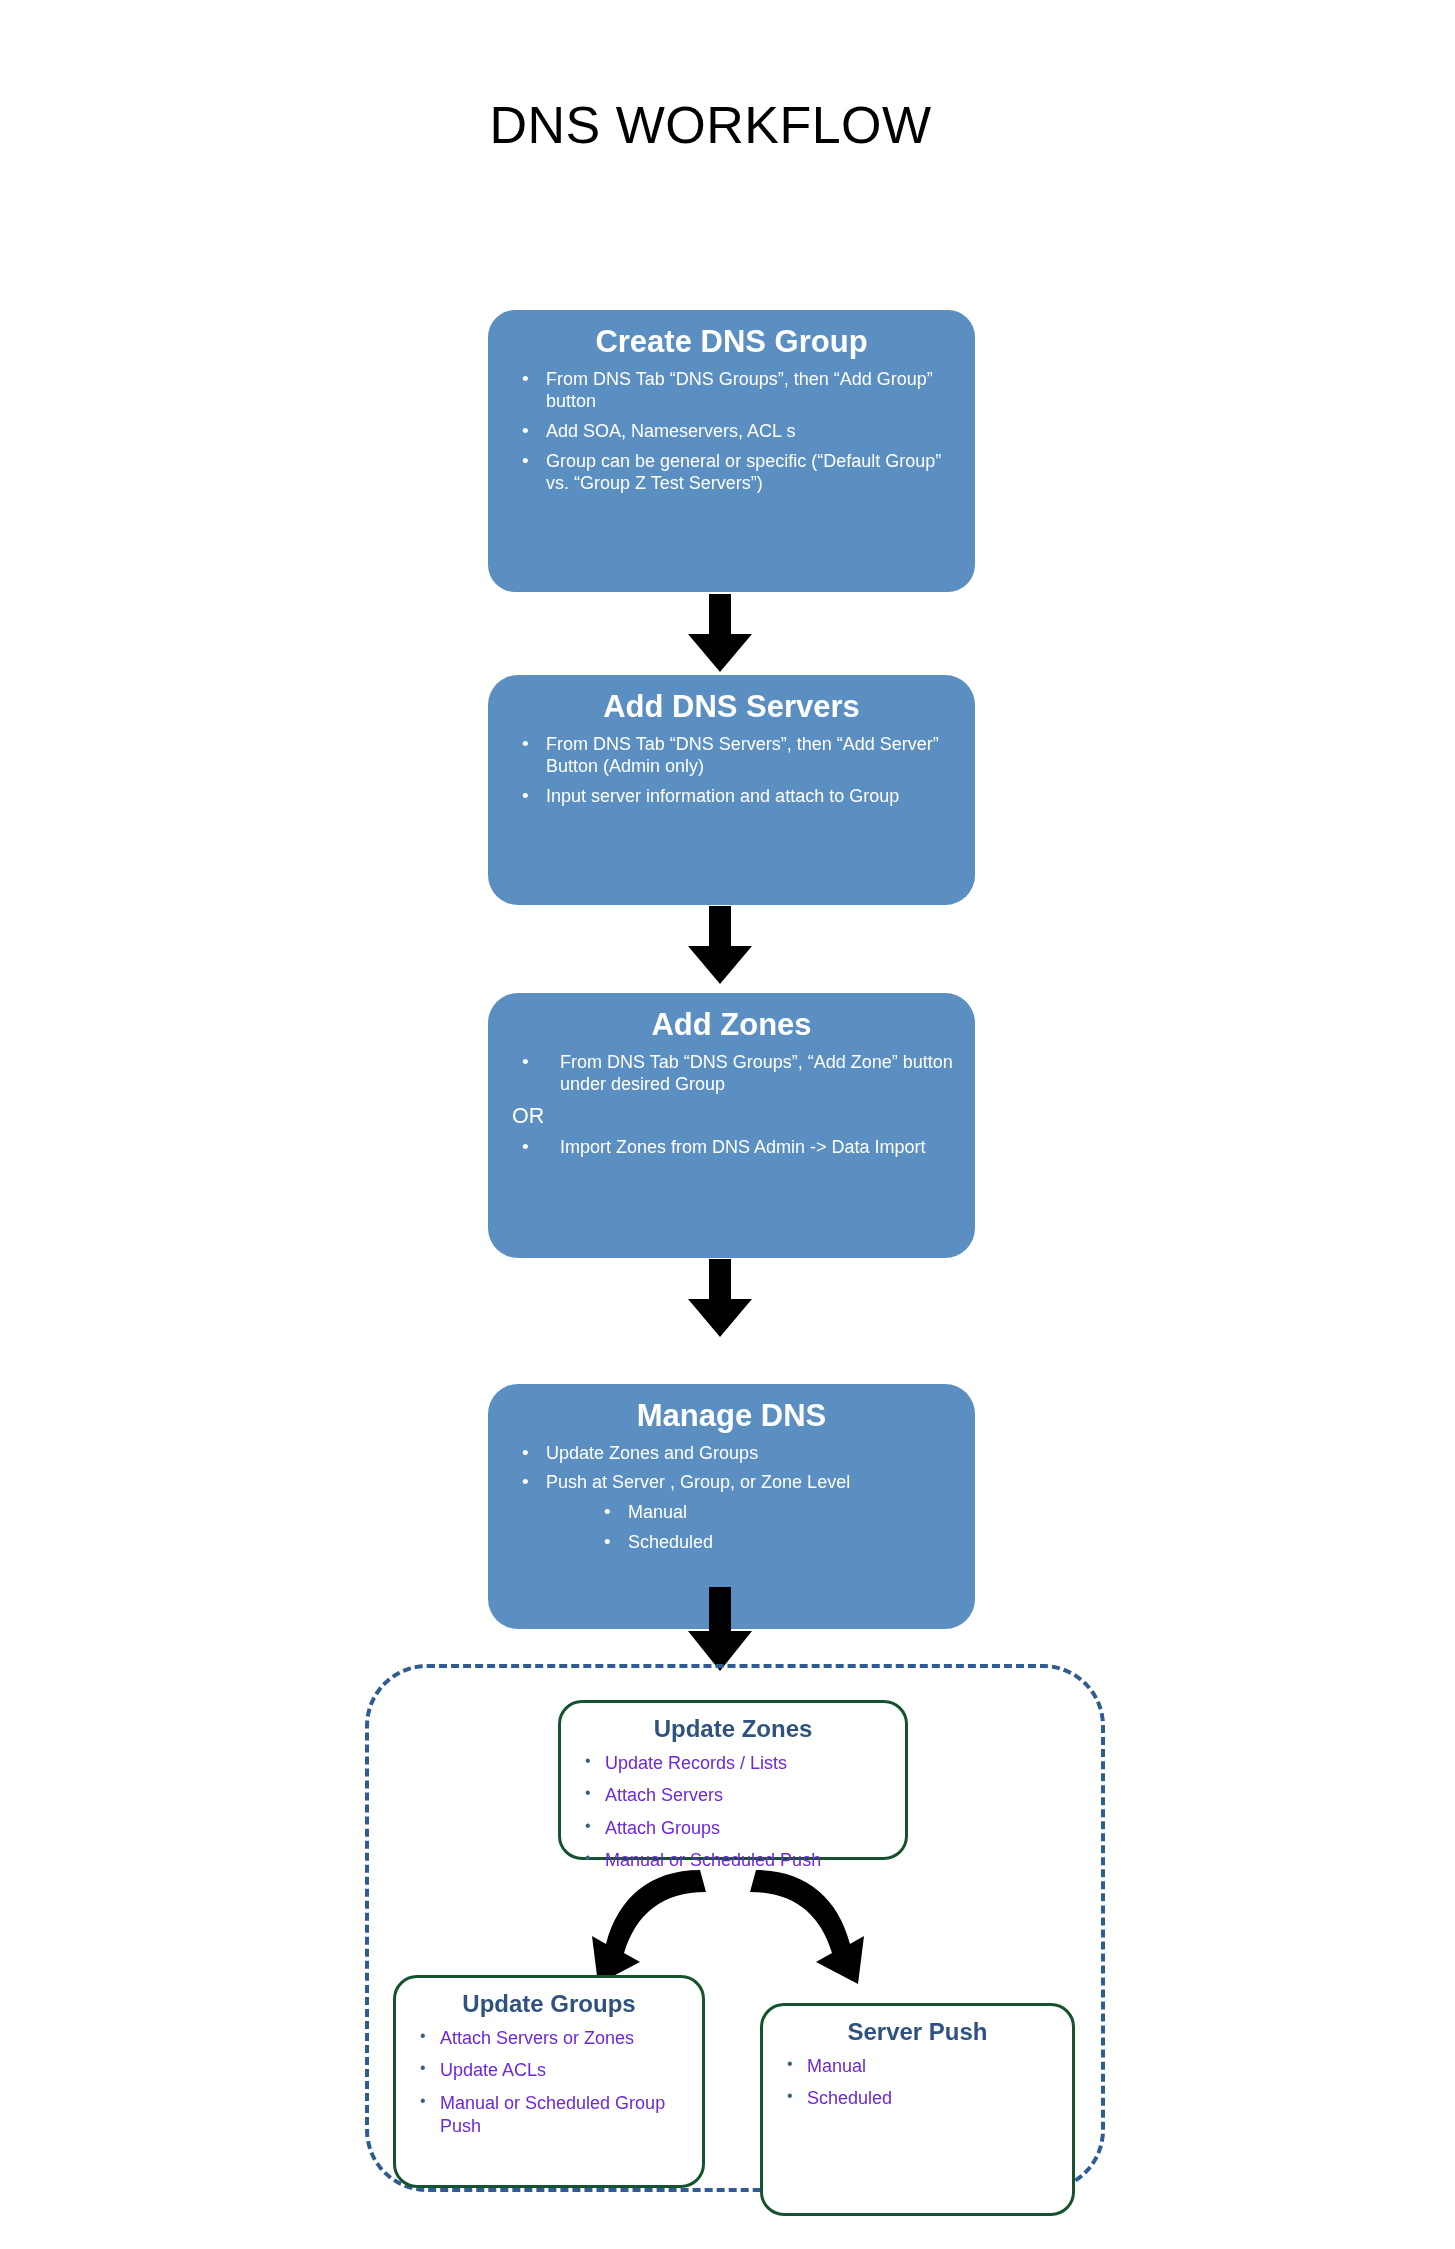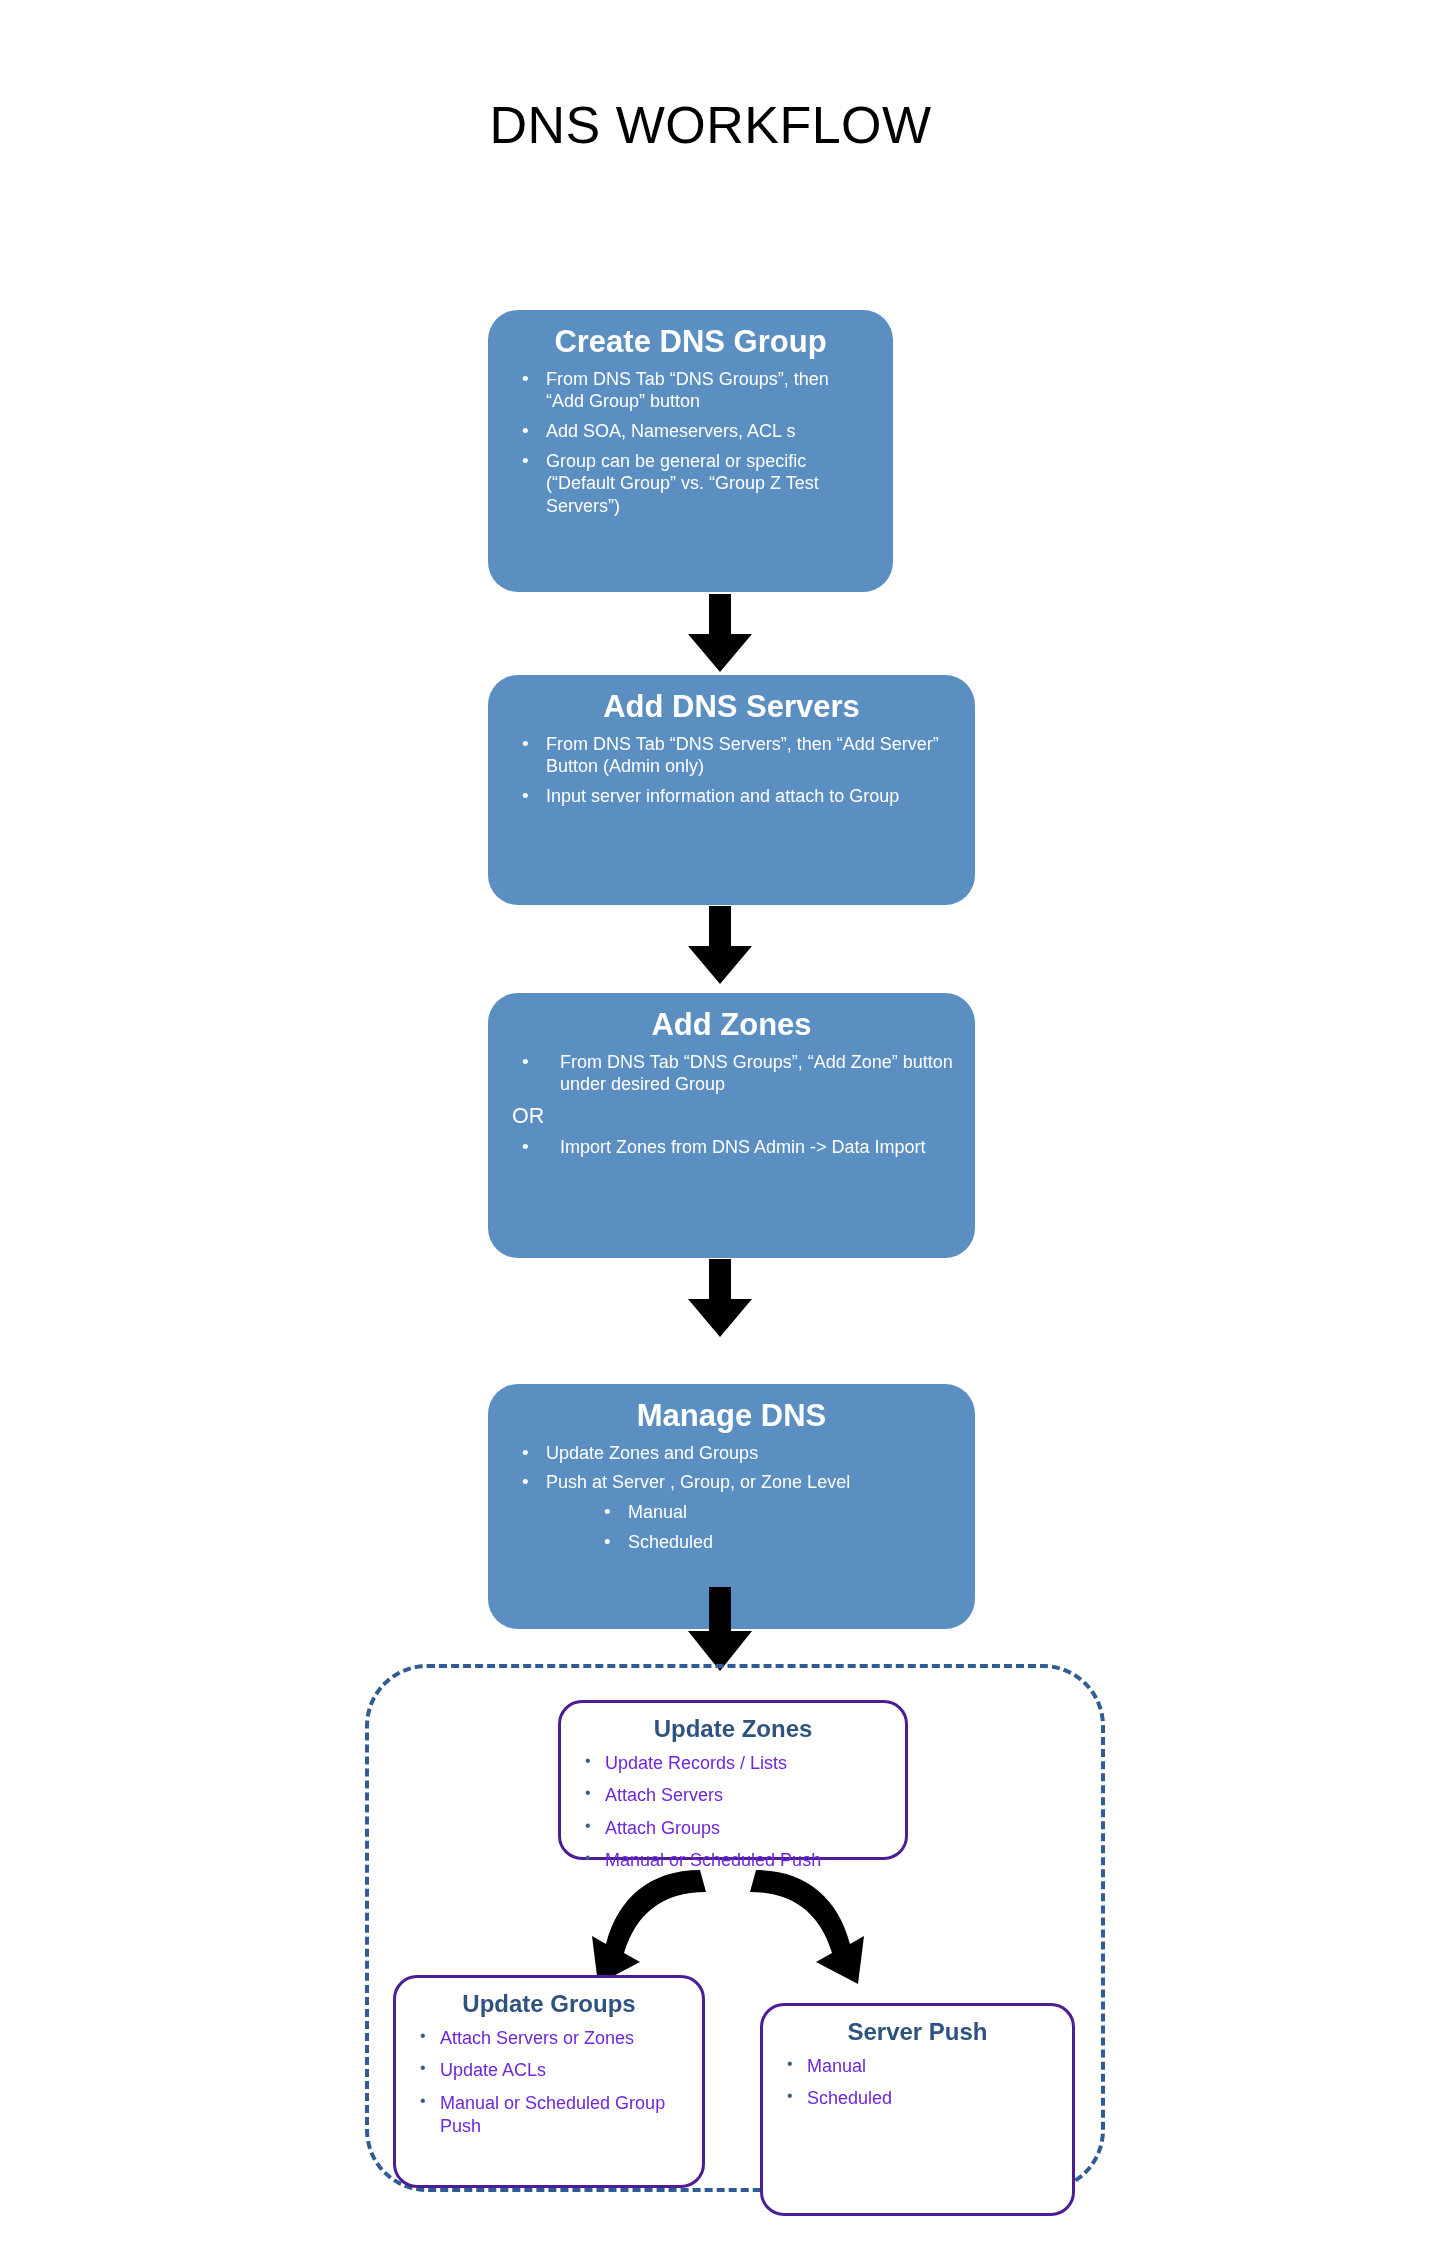--- a/index.html
+++ b/index.html
@@ -103,21 +103,21 @@
     border: 4px dashed #2f5c92;
     border-radius: 62px;
     box-sizing: border-box;
     background: transparent;
   }
 
   
   .obox {
     position: absolute;
     background: #ffffff;
-    border: 3px solid #4c1d95;
+    border: 3px solid #14532d;
     border-radius: 24px;
     box-sizing: border-box;
     color: #31517c;
   }
   .obox-title {
     text-align: center;
     font-size: 24px;
     font-weight: bold;
     color: #2f5280;
     padding-top: 12px;
@@ -156,21 +156,21 @@
   }
   .curved-arrow svg { display: block; }
 </style>
 </head>
 <body>
 
 <div id="canvas">
 
   <div class="title">DNS WORKFLOW</div>
 
-  <div class="stage" style="left:488px; top:310px; width:405px; height:282px;">
+  <div class="stage" style="left:488px; top:310px; width:487px; height:282px;border-radius:27px;">
     <div class="stage-title">Create DNS Group</div>
     <ul>
       <li>From DNS Tab “DNS Groups”, then “Add Group” button</li>
       <li>Add SOA, Nameservers, ACL s</li>
       <li>Group can be general or specific (“Default Group” vs. “Group Z Test Servers”)</li>
     </ul>
   </div>
 
   <div class="arrow-down" style="left:682px; top:594px;">
     <svg width="76" height="80" viewBox="0 0 76 80" aria-hidden="true">

